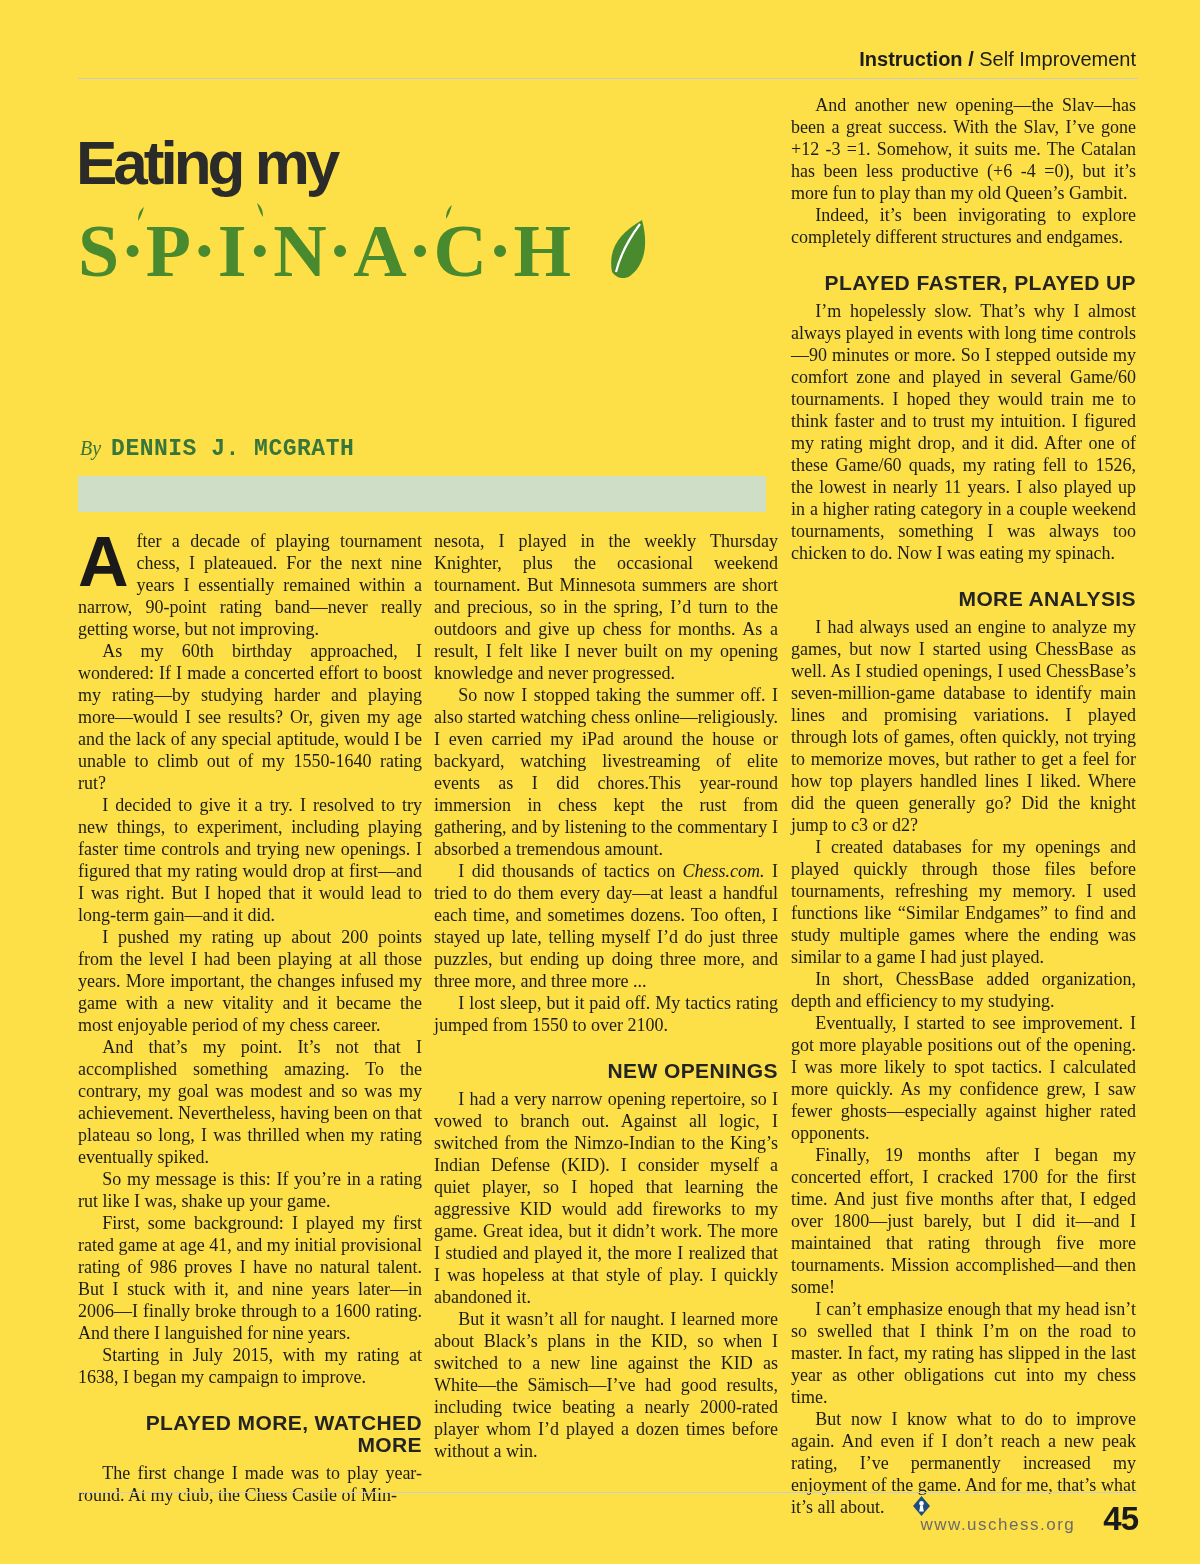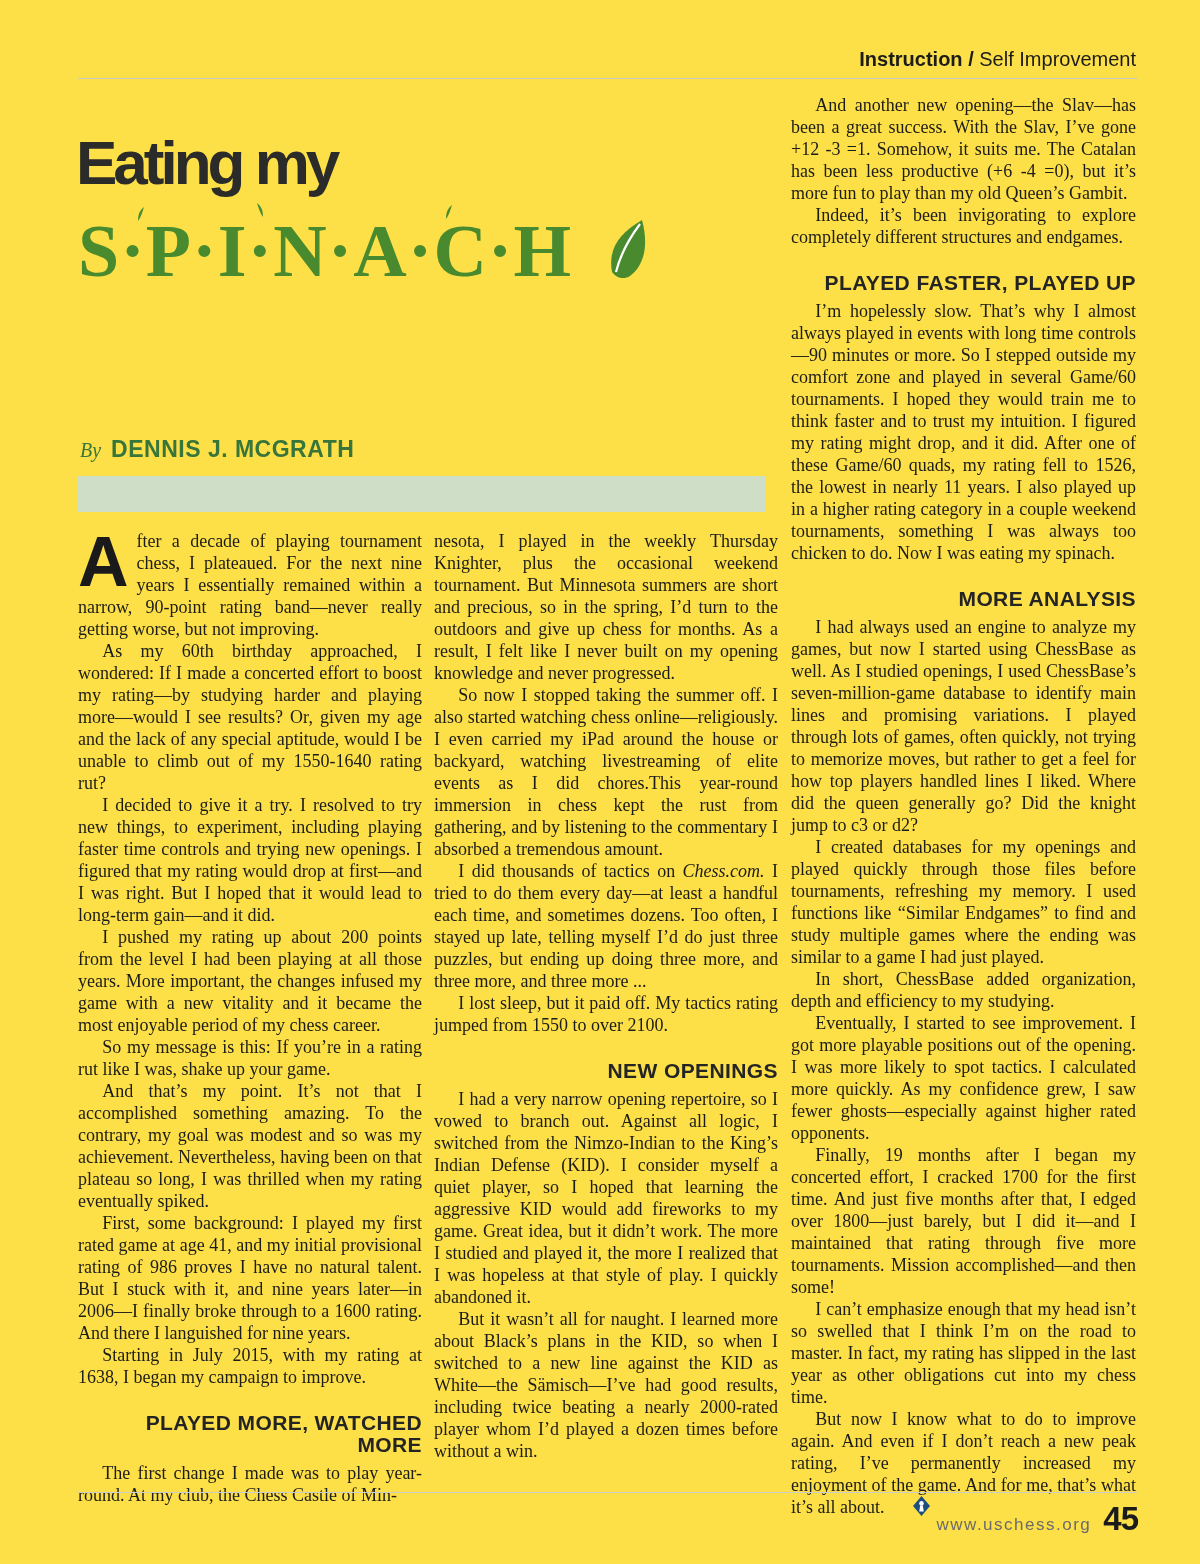--- a/index.html
+++ b/index.html
@@ -16,40 +16,40 @@
   .title1{position:absolute;left:76px;top:104px;font-family:"Liberation Sans",sans-serif;
           font-weight:bold;font-size:62px;letter-spacing:-4px;color:#2b2b29;line-height:1;margin-top:28px;}
   .title2{position:absolute;left:78px;top:214px;font-family:"Liberation Serif",serif;
           font-size:74px;line-height:1;color:#4a8a2f;font-weight:bold;letter-spacing:1px;}
   .title2 .leaf{display:inline-block;vertical-align:-6px;margin-left:6px;}
   .sprout{position:absolute;}
   .subtitle{position:absolute;left:80px;top:330px;width:700px;font-size:35px;line-height:1.37;
             color:#1d1d1b;white-space:pre-line;}
   .byline{position:absolute;left:80px;top:436px;}
   .byline .by{font-style:italic;font-size:20px;color:#37753a;}
-  .byline .author{font-family:Liberation Sans, sans-serif;font-weight:bold;font-size:23px;
+  .byline .author{font-family:Liberation Mono, monospace;font-weight:bold;font-size:23px;
                   color:#37753a;letter-spacing:0.5px;margin-left:6px;}
   .greenbar{position:absolute;left:78px;top:476px;width:688px;height:36px;background:#cfdec6;}
 
   
   .col{position:absolute;font-size:18px;line-height:22px;text-align:justify;color:#1c1c1a;}
   .col1{left:78px;top:530px;width:344px;height:948px;}
   .col2{left:434px;top:530px;width:344px;height:948px;}
   .col3{left:791px;top:94px;width:345px;height:1384px;}
   .col p{margin:0;text-indent:1.35em;}
   .col p.noindent{text-indent:0;}
   .col h3{font-family:"Liberation Sans",sans-serif;font-weight:bold;font-size:21px;
           letter-spacing:0.4px;color:#242424;margin:24px 0 6px 0;text-align:right;text-indent:0;}
   .dropcap{float:left;font-family:"Liberation Sans",sans-serif;font-weight:bold;
            font-size:70px;line-height:56px;padding:4px 8px 0 0;color:#1a1a1a;}
   .endmark{display:inline-block;margin-left:4px;vertical-align:-3px;}
 
   
   .rule-bottom{position:absolute;top:1492px;left:78px;right:62px;height:1px;background:#cccccc;}
-  .footer{position:absolute;top:1500px;right:62px;display:flex;align-items:baseline;gap:12px;}
+  .footer{position:absolute;top:1500px;right:62px;display:flex;align-items:baseline;gap:28px;}
   .footer .url{font-family:"Liberation Sans",sans-serif;font-size:17px;color:#6b6b6b;
                letter-spacing:1.5px;}
   .footer .pnum{font-family:"Liberation Sans",sans-serif;font-weight:bold;font-size:33px;
                 color:#1b1b1b;letter-spacing:-1px;}
 </style>
 </head>
 <body>
 
 <div class="page">
 
@@ -92,22 +92,22 @@
     <span class="author">DENNIS J. MCGRATH</span>
   </div>
 
   <div class="greenbar"></div>
 
   <div class="col col1" id="col1">
       <p class="noindent"><span class="dropcap">A</span>fter a decade of playing tournament chess, I plateaued. For the next nine years I essentially remained within a narrow, 90-point rating band—never really getting worse, but not improving.</p>
       <p>As my 60th birthday approached, I wondered: If I made a concerted effort to boost my rating—by studying harder and playing more—would I see results? Or, given my age and the lack of any special aptitude, would I be unable to climb out of my 1550-1640 rating rut?</p>
       <p>I decided to give it a try. I resolved to try new things, to experiment, including playing faster time controls and trying new openings. I figured that my rating would drop at first—and I was right. But I hoped that it would lead to long-term gain—and it did.</p>
       <p>I pushed my rating up about 200 points from the level I had been playing at all those years. More important, the changes infused my game with a new vitality and it became the most enjoyable period of my chess career.</p>
+      <p>And that’s my point. It’s not that I accomplished something amazing. To the contrary, my goal was modest and so was my achievement. Nevertheless, having been on that plateau so long, I was thrilled when my rating eventually spiked.</p>
       <p>So my message is this: If you’re in a rating rut like I was, shake up your game.</p>
-      <p>And that’s my point. It’s not that I accomplished something amazing. To the contrary, my goal was modest and so was my achievement. Nevertheless, having been on that plateau so long, I was thrilled when my rating eventually spiked.</p>
       <p>First, some background: I played my first rated game at age 41, and my initial provisional rating of 986 proves I have no natural talent. But I stuck with it, and nine years later—in 2006—I finally broke through to a 1600 rating. And there I languished for nine years.</p>
       <p>Starting in July 2015, with my rating at 1638, I began my campaign to improve.</p>
       <h3>PLAYED MORE, WATCHED MORE</h3>
       <p>The first change I made was to play year-round. At my club, the Chess Castle of Min-</p>
     </div>
   <div class="col col2" id="col2">
       <p class="noindent">nesota, I played in the weekly Thursday Knighter, plus the occasional weekend tournament. But Minnesota summers are short and precious, so in the spring, I’d turn to the outdoors and give up chess for months. As a result, I felt like I never built on my opening knowledge and never progressed.</p>
       <p>So now I stopped taking the summer off. I also started watching chess online—religiously. I even carried my iPad around the house or backyard, watching livestreaming of elite events as I did chores.This year-round immersion in chess kept the rust from gathering, and by listening to the commentary I absorbed a tremendous amount.</p>
       <p>I did thousands of tactics on <em>Chess.com.</em> I tried to do them every day—at least a handful each time, and sometimes dozens. Too often, I stayed up late, telling myself I’d do just three puzzles, but ending up doing three more, and three more, and three more ...</p>
       <p>I lost sleep, but it paid off. My tactics rating jumped from 1550 to over 2100.</p>

